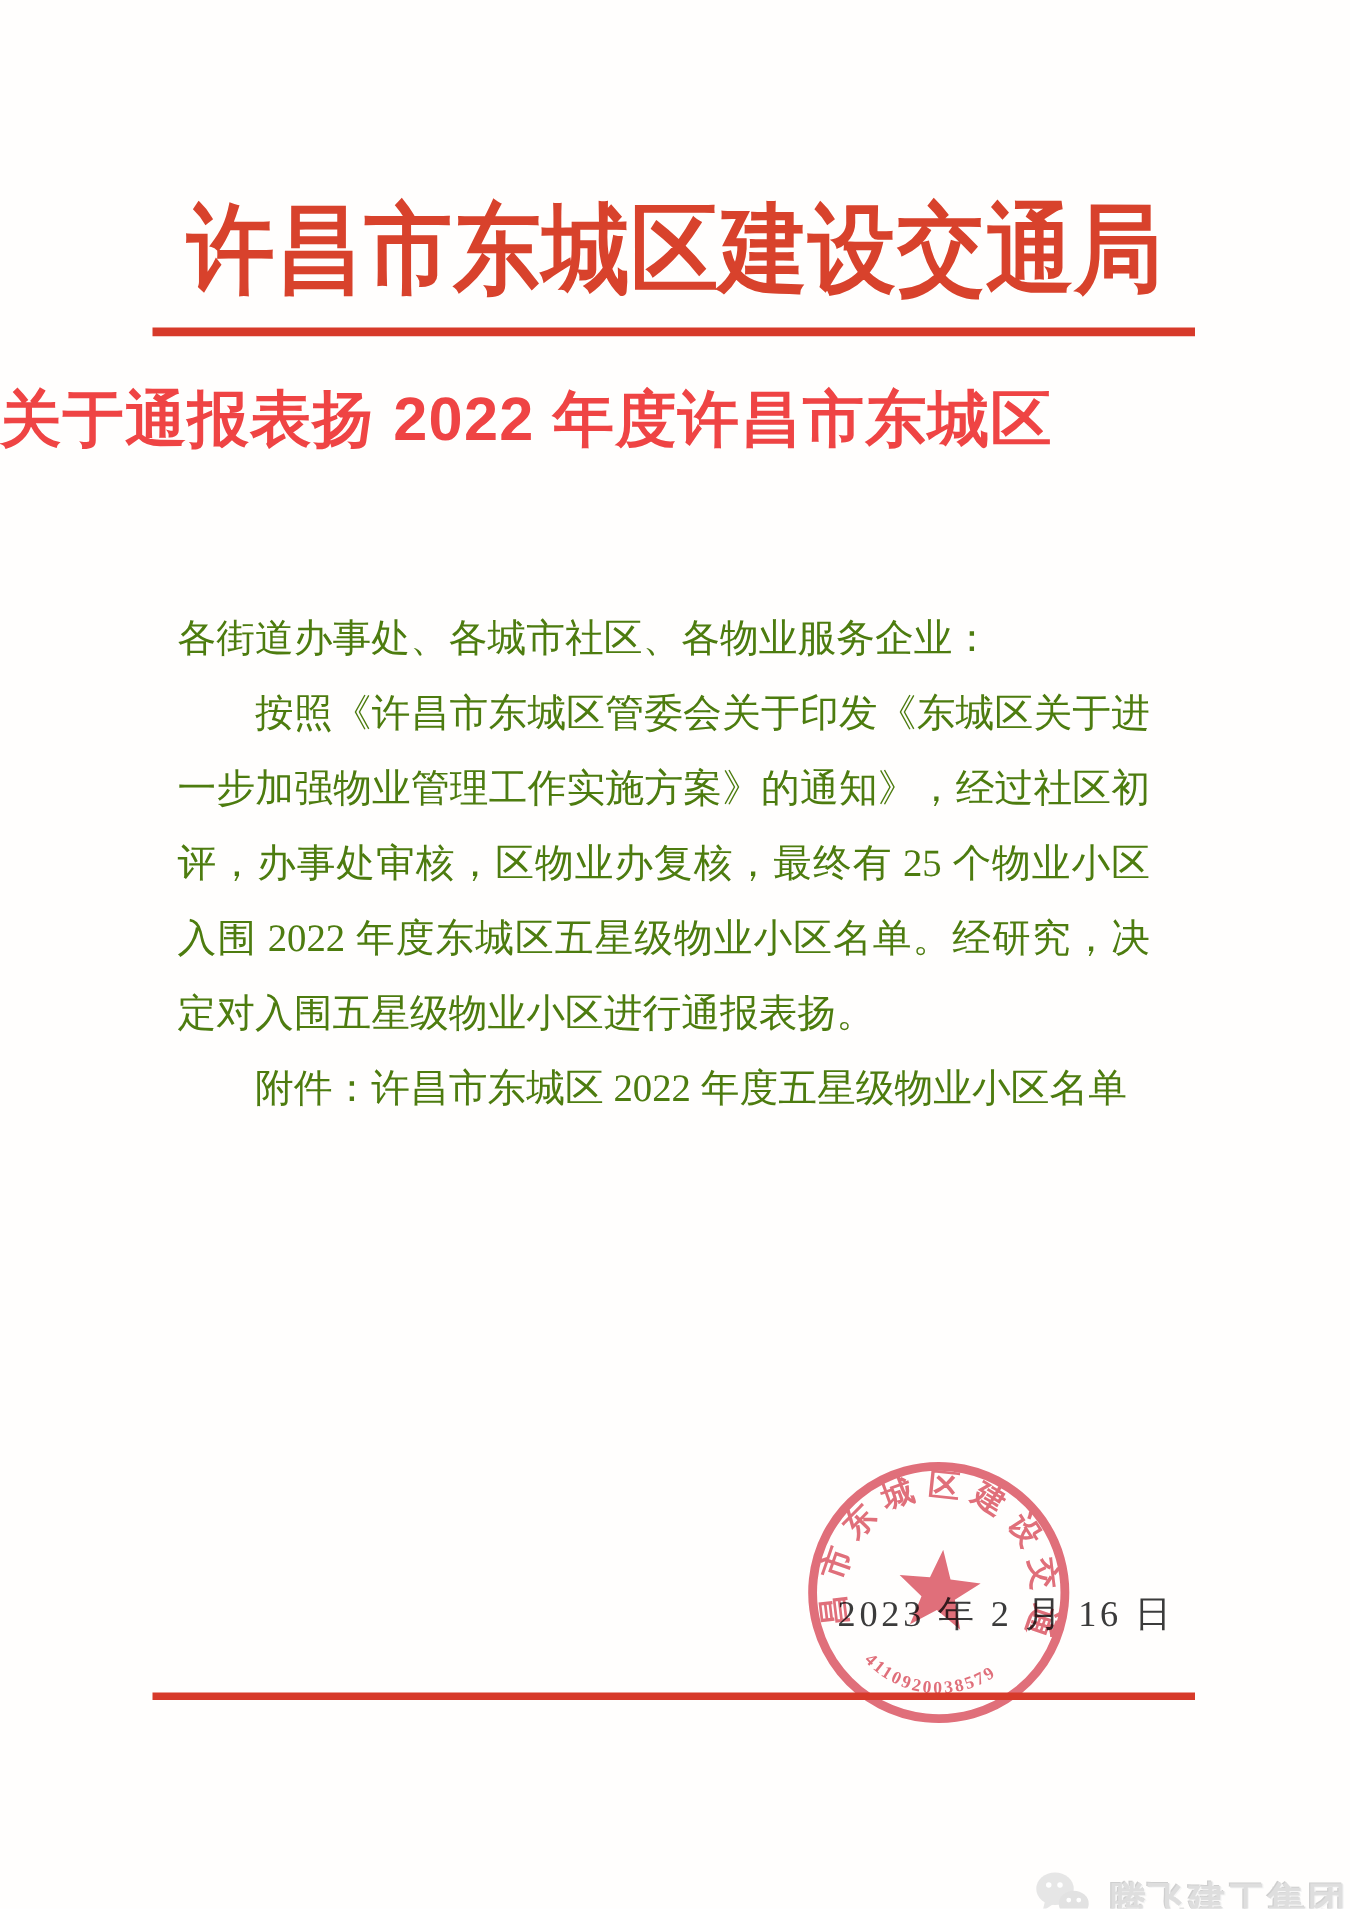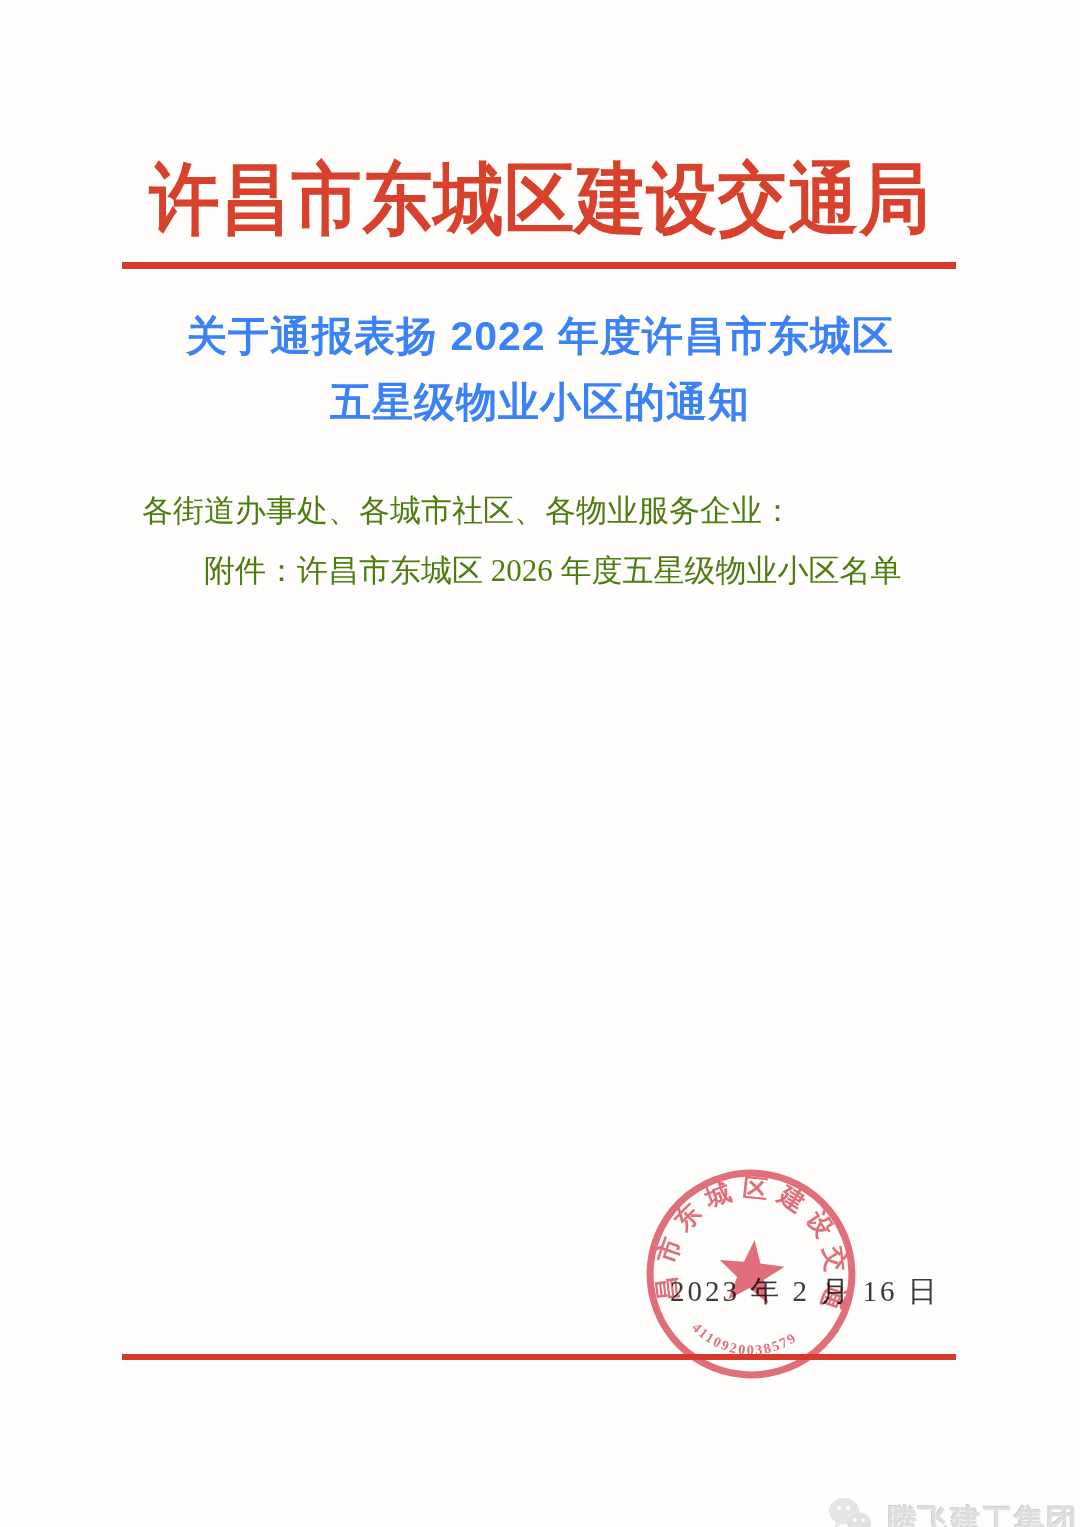--- a/index.html
+++ b/index.html
@@ -43,25 +43,24 @@
     height: 6px;
     background: #d73a2a;
   }
 
   
   .doc-title {
     position: absolute;
     top: 303px;
     left: 0;
     width: 100%;
-    text-align: center;
     font-family: "Liberation Sans", "DejaVu Sans", sans-serif;
-    font-size: 41px;
+    font-size: 49px;
     font-weight: 600;
-    color: #3b82f6;
+    color: #ef4444;
     line-height: 66px;
     letter-spacing: 1px;
   }
 
   
   .body-block {
     position: absolute;
     left: 142px;
     top: 481px;
     width: 778px;
@@ -136,26 +135,26 @@
 <body>
 
 <div class="page">
 
   <div class="org-header">许昌市东城区建设交通局</div>
 
   <div class="rule-top"></div>
 
   <div class="doc-title">
     <div>关于通报表扬 2022 年度许昌市东城区</div>
-    <div>五星级物业小区的通知</div>
   </div>
 
   <div class="body-block">
     <p>各街道办事处、各城市社区、各物业服务企业：</p>
-    <p class="attachment-line">附件：许昌市东城区 2026 年度五星级物业小区名单</p>
+    <p class="indent">按照《许昌市东城区管委会关于印发《东城区关于进一步加强物业管理工作实施方案》的通知》，经过社区初评，办事处审核，区物业办复核，最终有 25 个物业小区入围 2022 年度东城区五星级物业小区名单。经研究，决定对入围五星级物业小区进行通报表扬。</p>
+    <p class="attachment-line">附件：许昌市东城区 2022 年度五星级物业小区名单</p>
   </div>
 
   <div class="doc-date">2023 年 2 月 16 日</div>
 
   <div class="seal">
     <svg viewBox="0 0 220 220" xmlns="http://www.w3.org/2000/svg" aria-hidden="true">
       <defs>
         <path id="arcTop" d="M 38.6 135.8 A 76 76 0 1 1 181.4 135.8" fill="none"></path>
         <path id="arcBottom" d="M 37.5 143.8 A 80 80 0 0 0 182.5 143.8" fill="none"></path>
       </defs>

